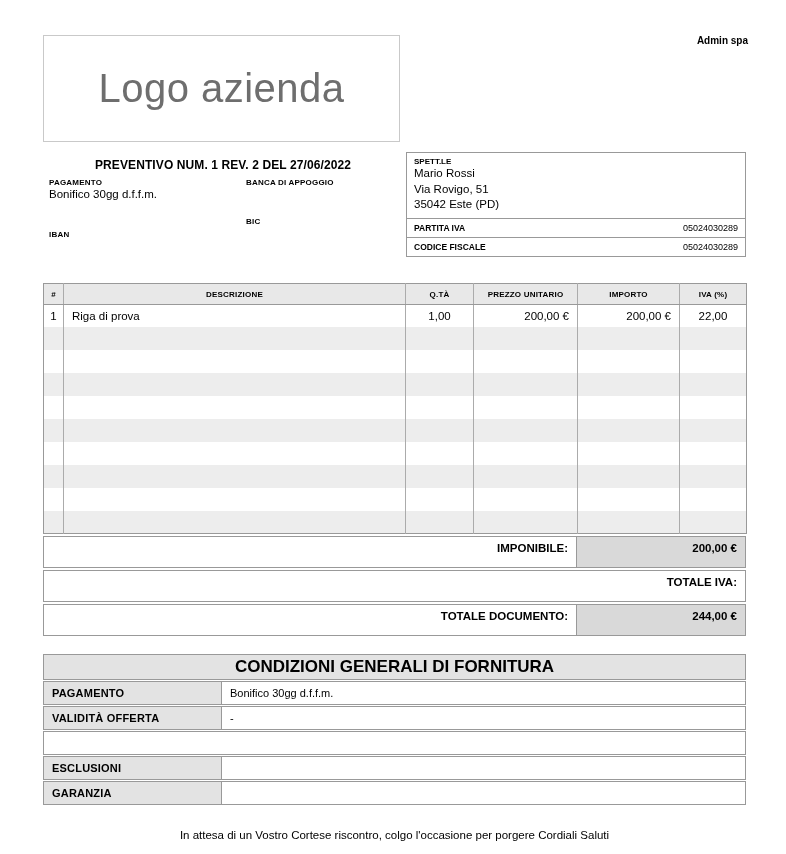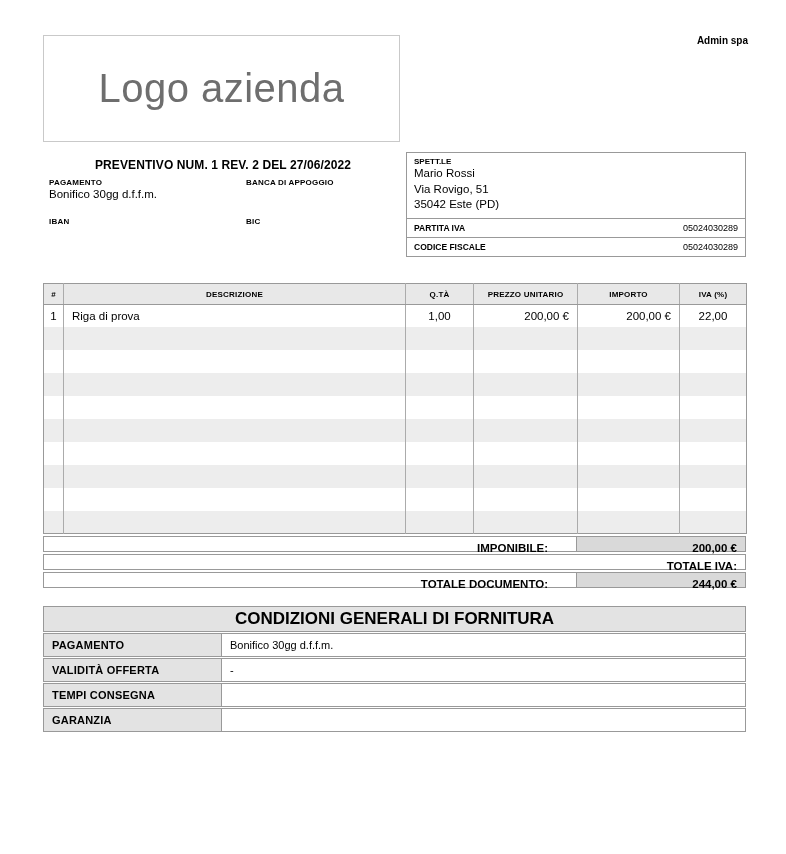--- a/index.html
+++ b/index.html
@@ -30,21 +30,21 @@
     position: absolute; left: 43px; top: 158px; width: 360px;
     text-align: center; font-size: 12px; font-weight: bold;
     letter-spacing: 0.1px;
   }
 
   .field { position: absolute; }
   .field-label { font-size: 8px; font-weight: bold; letter-spacing: 0.2px; }
   .field-value { font-size: 11.5px; margin-top: 1px; min-height: 13px; }
   .pos-pagamento { left: 49px;  top: 178px; width: 190px; }
   .pos-banca     { left: 246px; top: 178px; width: 150px; }
-  .pos-iban      { left: 49px;  top: 217px; width: 190px; }
+  .pos-iban      { left: 49px;  top: 230px; width: 190px; }
   .pos-bic       { left: 246px; top: 217px; width: 150px; }
 
   
   .customer-box {
     position: absolute; left: 406px; top: 152px; width: 340px;
     border: 1px solid #999; background: #fff;
   }
   .customer-head { padding: 4px 7px 5px 7px; }
   .customer-label { font-size: 8px; font-weight: bold; }
   .customer-line { font-size: 11.5px; line-height: 15.5px; }
@@ -83,23 +83,22 @@
   .c-num    { text-align: center; }
   .c-desc   { text-align: left;  padding-left: 8px; }
   .c-qty    { text-align: center; }
   .c-price  { text-align: right; padding-right: 8px; }
   .c-amount { text-align: right; padding-right: 8px; }
   .c-vat    { text-align: center; }
 
   
   .totals-row {
     display: flex; align-items: stretch;
-    border: 1px solid #999; height: 16px; margin-top: 2px;
+    border: 1px solid #999; height: 32px; margin-top: 2px;
     background: #fff;
-    gap: 20px;
   }
   .totals-label {
     flex: 1; text-align: right; font-weight: bold; font-size: 11.5px;
     padding-right: 8px; line-height: 22px;
   }
   .totals-value {
     width: 169px; background: #d9d9d9; border-left: 1px solid #999;
     text-align: right; font-weight: bold; font-size: 11.5px;
     padding-right: 8px; line-height: 22px;
   }
@@ -291,22 +290,26 @@
     <div class="cond-header">CONDIZIONI GENERALI DI FORNITURA</div>
     <div class="cond-row">
       <div class="cond-label">PAGAMENTO</div>
       <div class="cond-value">Bonifico 30gg d.f.f.m.</div>
     </div>
     <div class="cond-row">
       <div class="cond-label">VALIDITÀ OFFERTA</div>
       <div class="cond-value">-</div>
     </div>
     <div class="cond-row">
-      <div class="cond-label">TEMPI CONSEGNA</div>
+      <div class="cond-value"></div>
+    </div>
+    <div class="cond-row">
+      <div class="cond-label">ESCLUSIONI</div>
       <div class="cond-value"></div>
     </div>
     <div class="cond-row">
       <div class="cond-label">GARANZIA</div>
       <div class="cond-value"></div>
     </div>
   </div>
 
+  <div class="closing-remark">In attesa di un Vostro Cortese riscontro, colgo l'occasione per porgere Cordiali Saluti</div>
 </div>
 
 </body></html>

